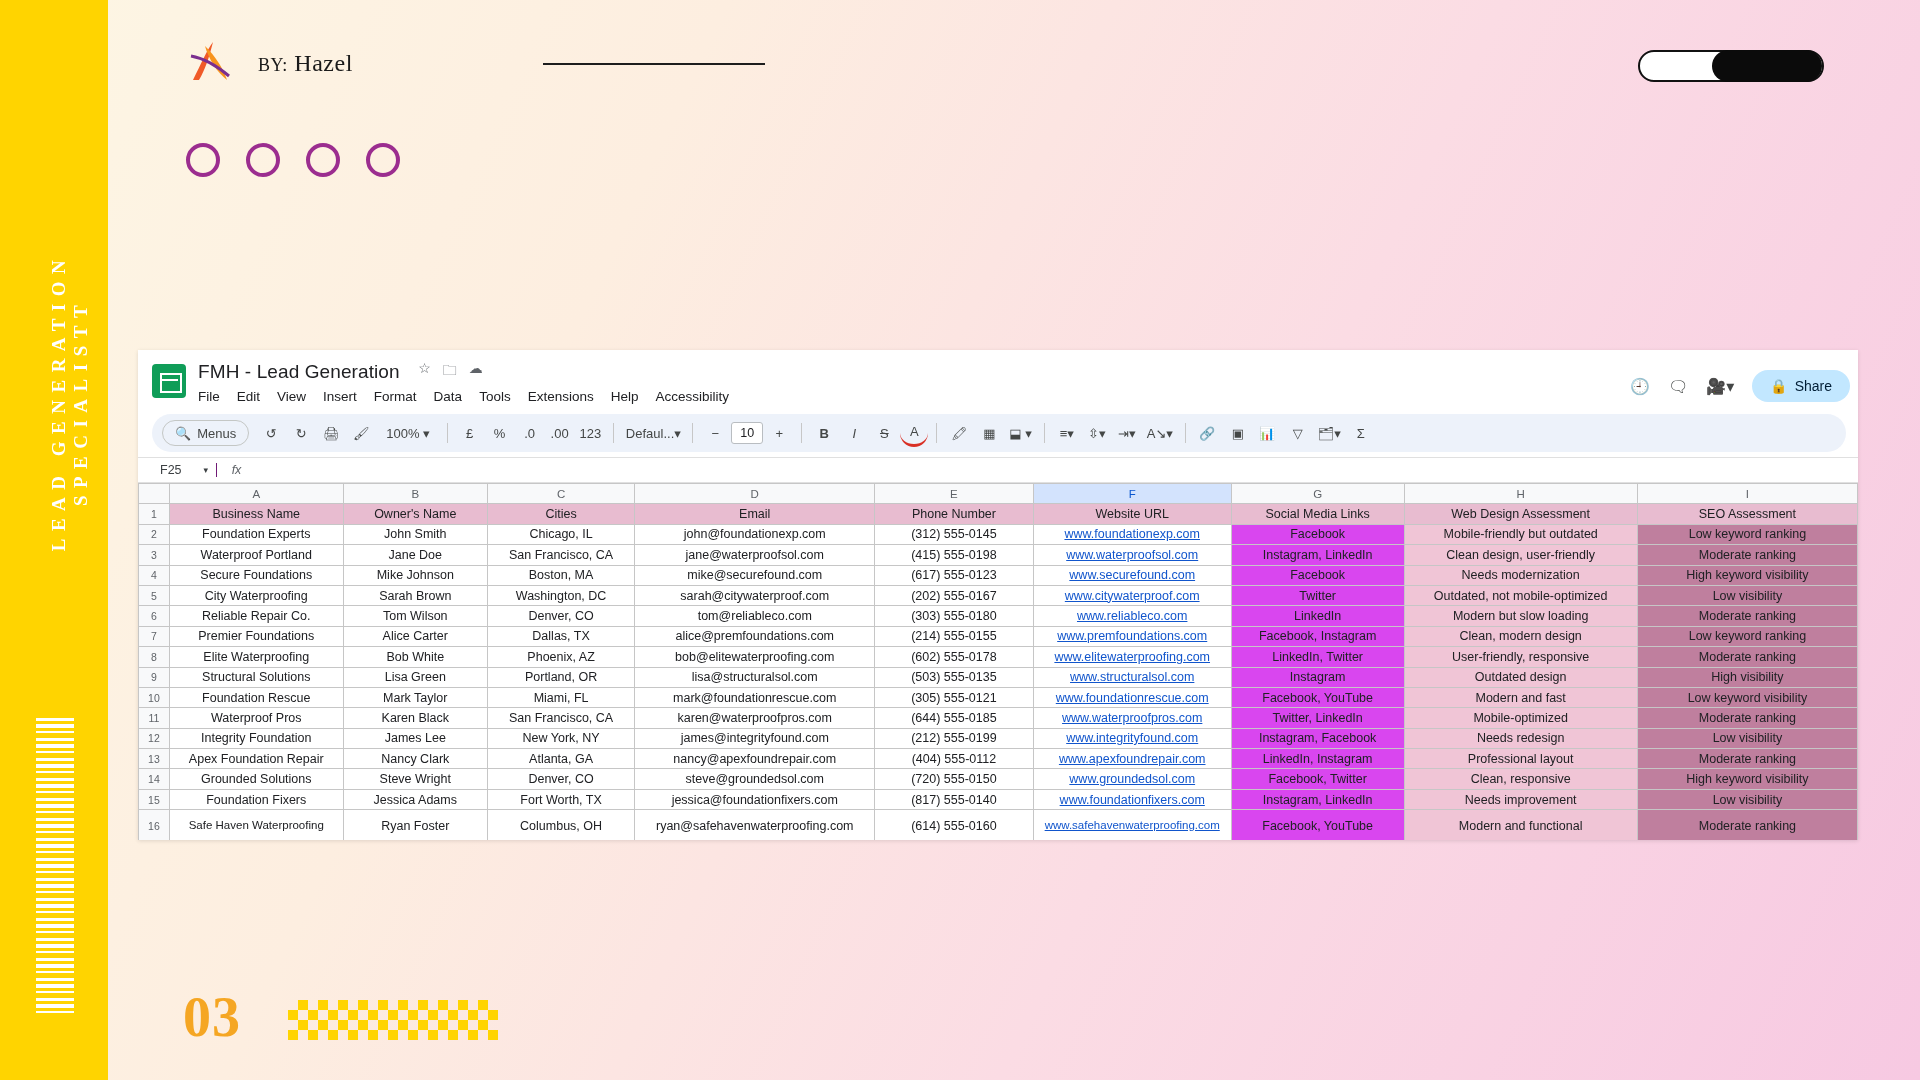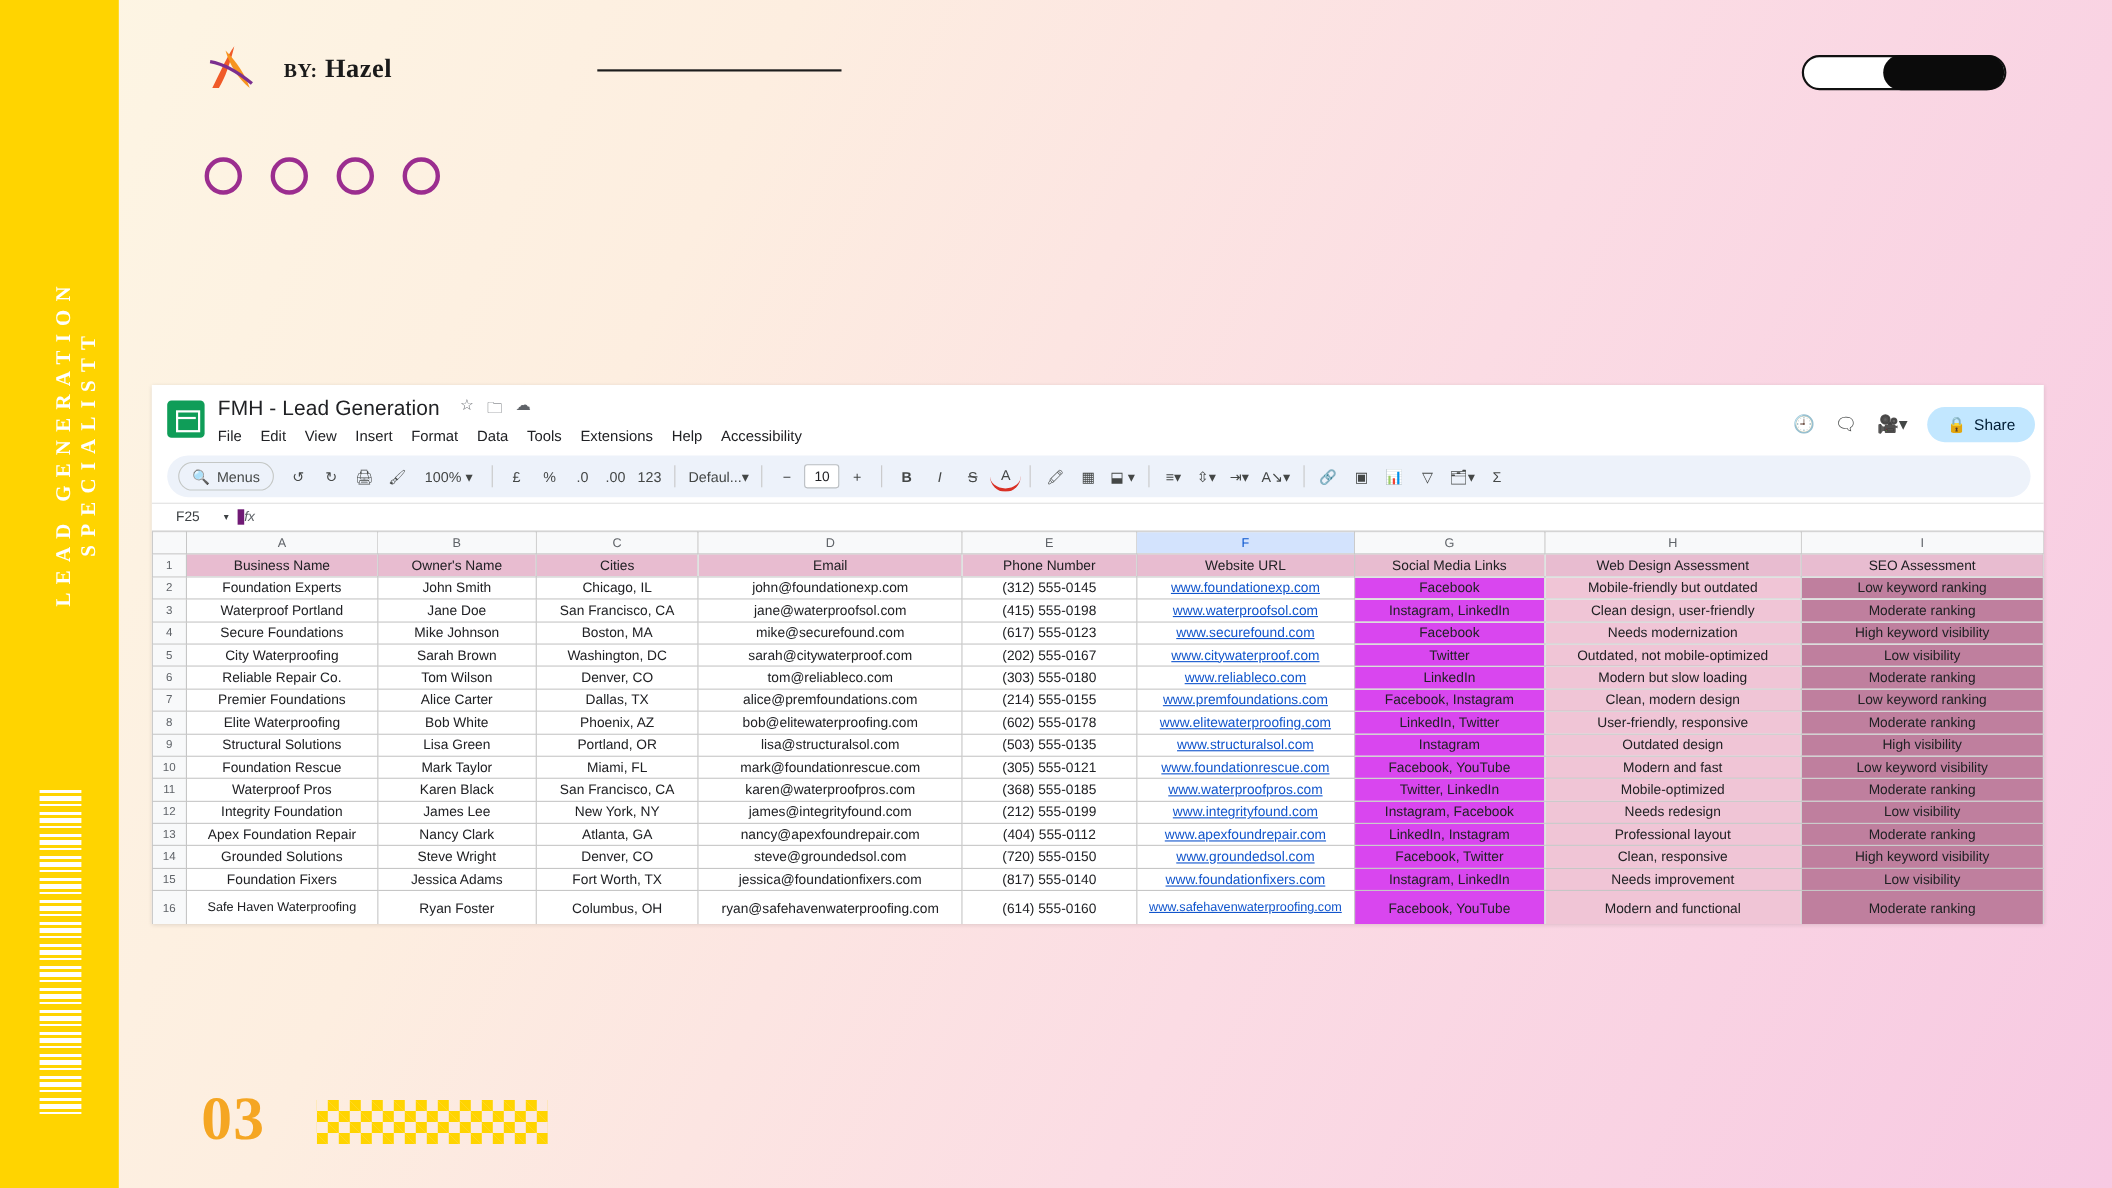--- a/index.html
+++ b/index.html
@@ -50,21 +50,21 @@
   .logo {
     position: absolute;
     left: 183px; top: 36px;
     width: 54px; height: 54px;
   }
   .byline {
     position: absolute;
     left: 258px; top: 50px;
     font-family: "Liberation Serif", serif;
     font-size: 24px;
-    font-weight: 700;
+    font-weight: 400;
     color: #1a1a1a;
     letter-spacing: 0.5px;
   }
   .byline .small { font-size: 18px; }
   .header-rule {
     position: absolute;
     left: 543px; top: 63px;
     width: 222px; height: 2px;
     background: #1d1d1d;
   }
@@ -204,21 +204,21 @@
     display: flex; align-items: center;
     height: 26px; border-top: 1px solid #e0e0e0; border-bottom: 1px solid #e0e0e0;
     margin-top: 5px;
     font-size: 12.5px; color: #3c4043;
   }
   .namebox {
     width: 78px; padding-left: 22px;
     display: flex; align-items: center; justify-content: space-between;
     padding-right: 8px;
   }
-  .fx { width: 40px; text-align: left; font-style: italic; color: #5f6368; border-left: 6px solid #701a75; }
+  .fx { width: 40px; text-align: center; font-style: italic; color: #5f6368; border-left: 1px solid #701a75; }
 
   
   table.grid { border-collapse: collapse; table-layout: fixed; width: 100%; font-size: 12.5px; color: #202124; }
   table.grid th, table.grid td {
     border: 1px solid #c6c6c6;
     height: 20.4px;
     padding: 0 3px;
     text-align: center;
     overflow: hidden;
     white-space: nowrap;
@@ -516,21 +516,21 @@
           <td class="col-social">Facebook, YouTube</td>
           <td class="col-web">Modern and fast</td>
           <td class="col-seo">Low keyword visibility</td>
         </tr>
         <tr>
           <td class="rowhead">11</td>
           <td>Waterproof Pros</td>
           <td>Karen Black</td>
           <td>San Francisco, CA</td>
           <td>karen@waterproofpros.com</td>
-          <td>(368) 555-0185</td>
+          <td>(644) 555-0185</td>
           <td class="link"><a href="#">www.waterproofpros.com</a></td>
           <td class="col-social">Twitter, LinkedIn</td>
           <td class="col-web">Mobile-optimized</td>
           <td class="col-seo">Moderate ranking</td>
         </tr>
         <tr>
           <td class="rowhead">12</td>
           <td>Integrity Foundation</td>
           <td>James Lee</td>
           <td>New York, NY</td>

